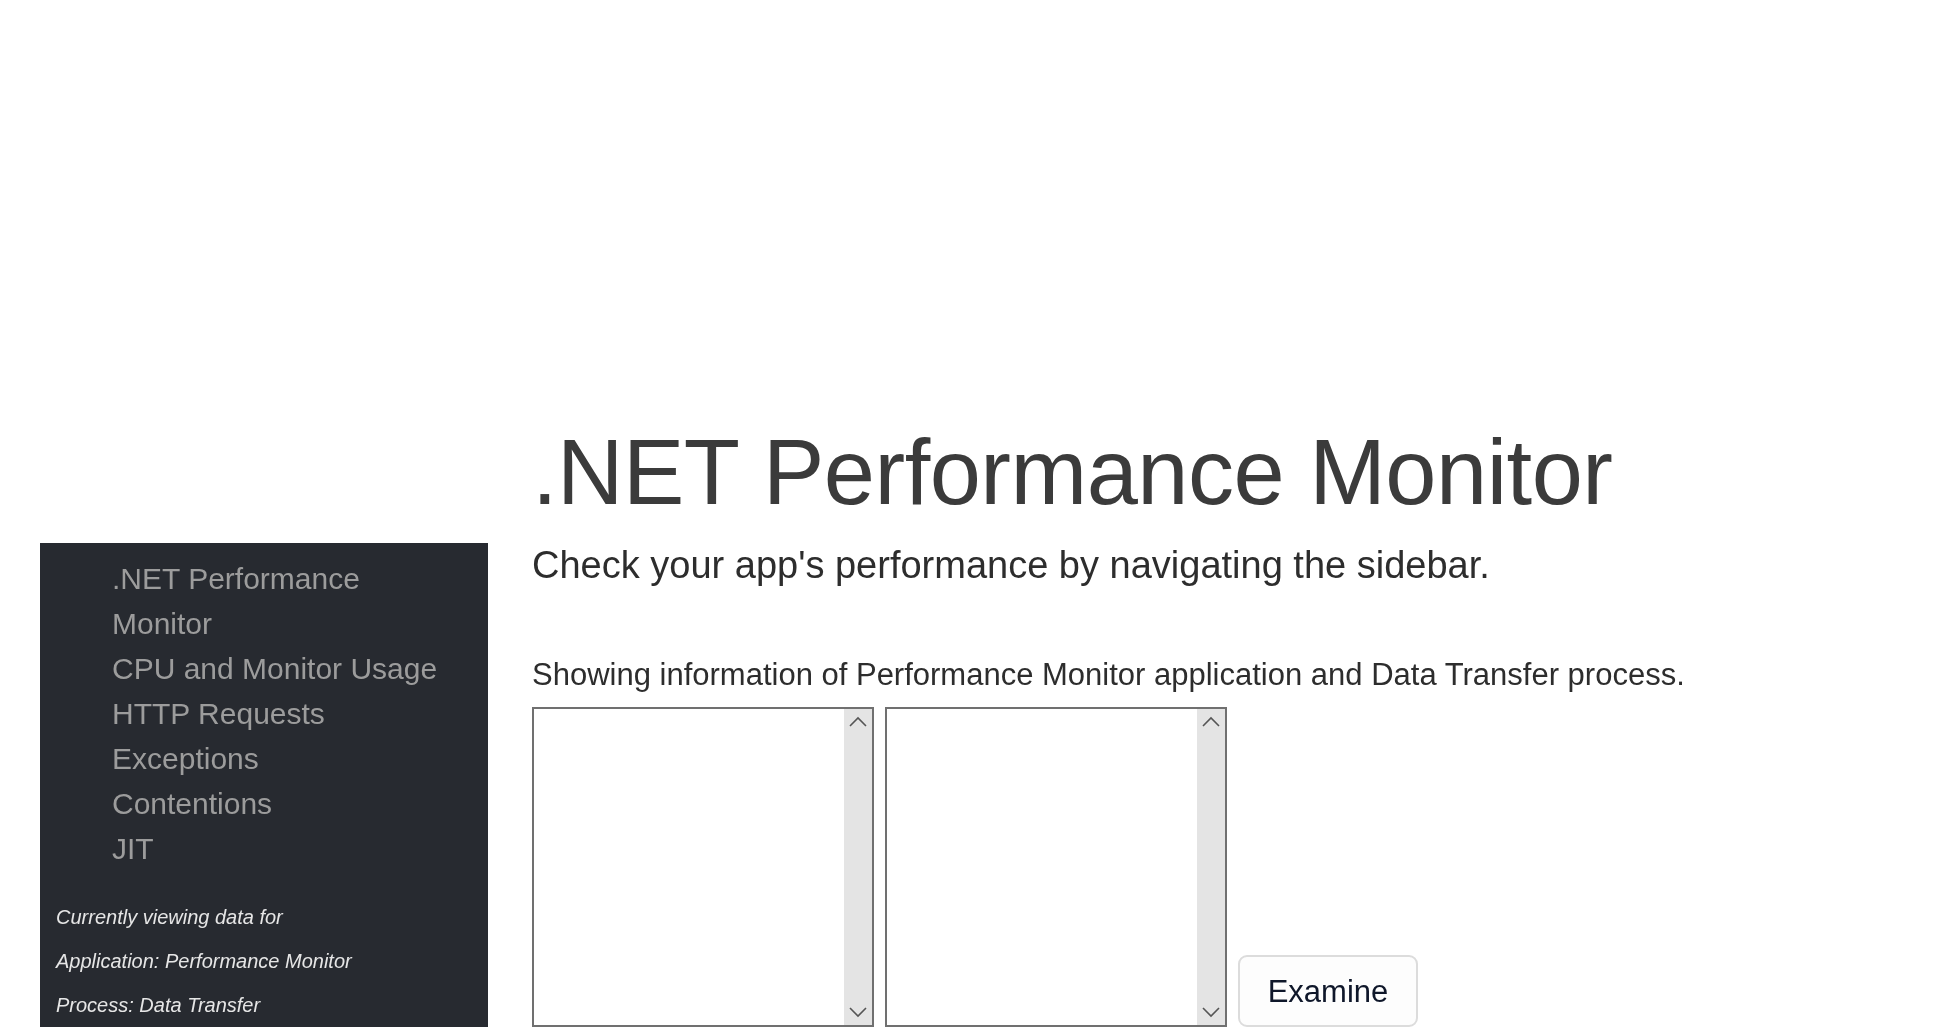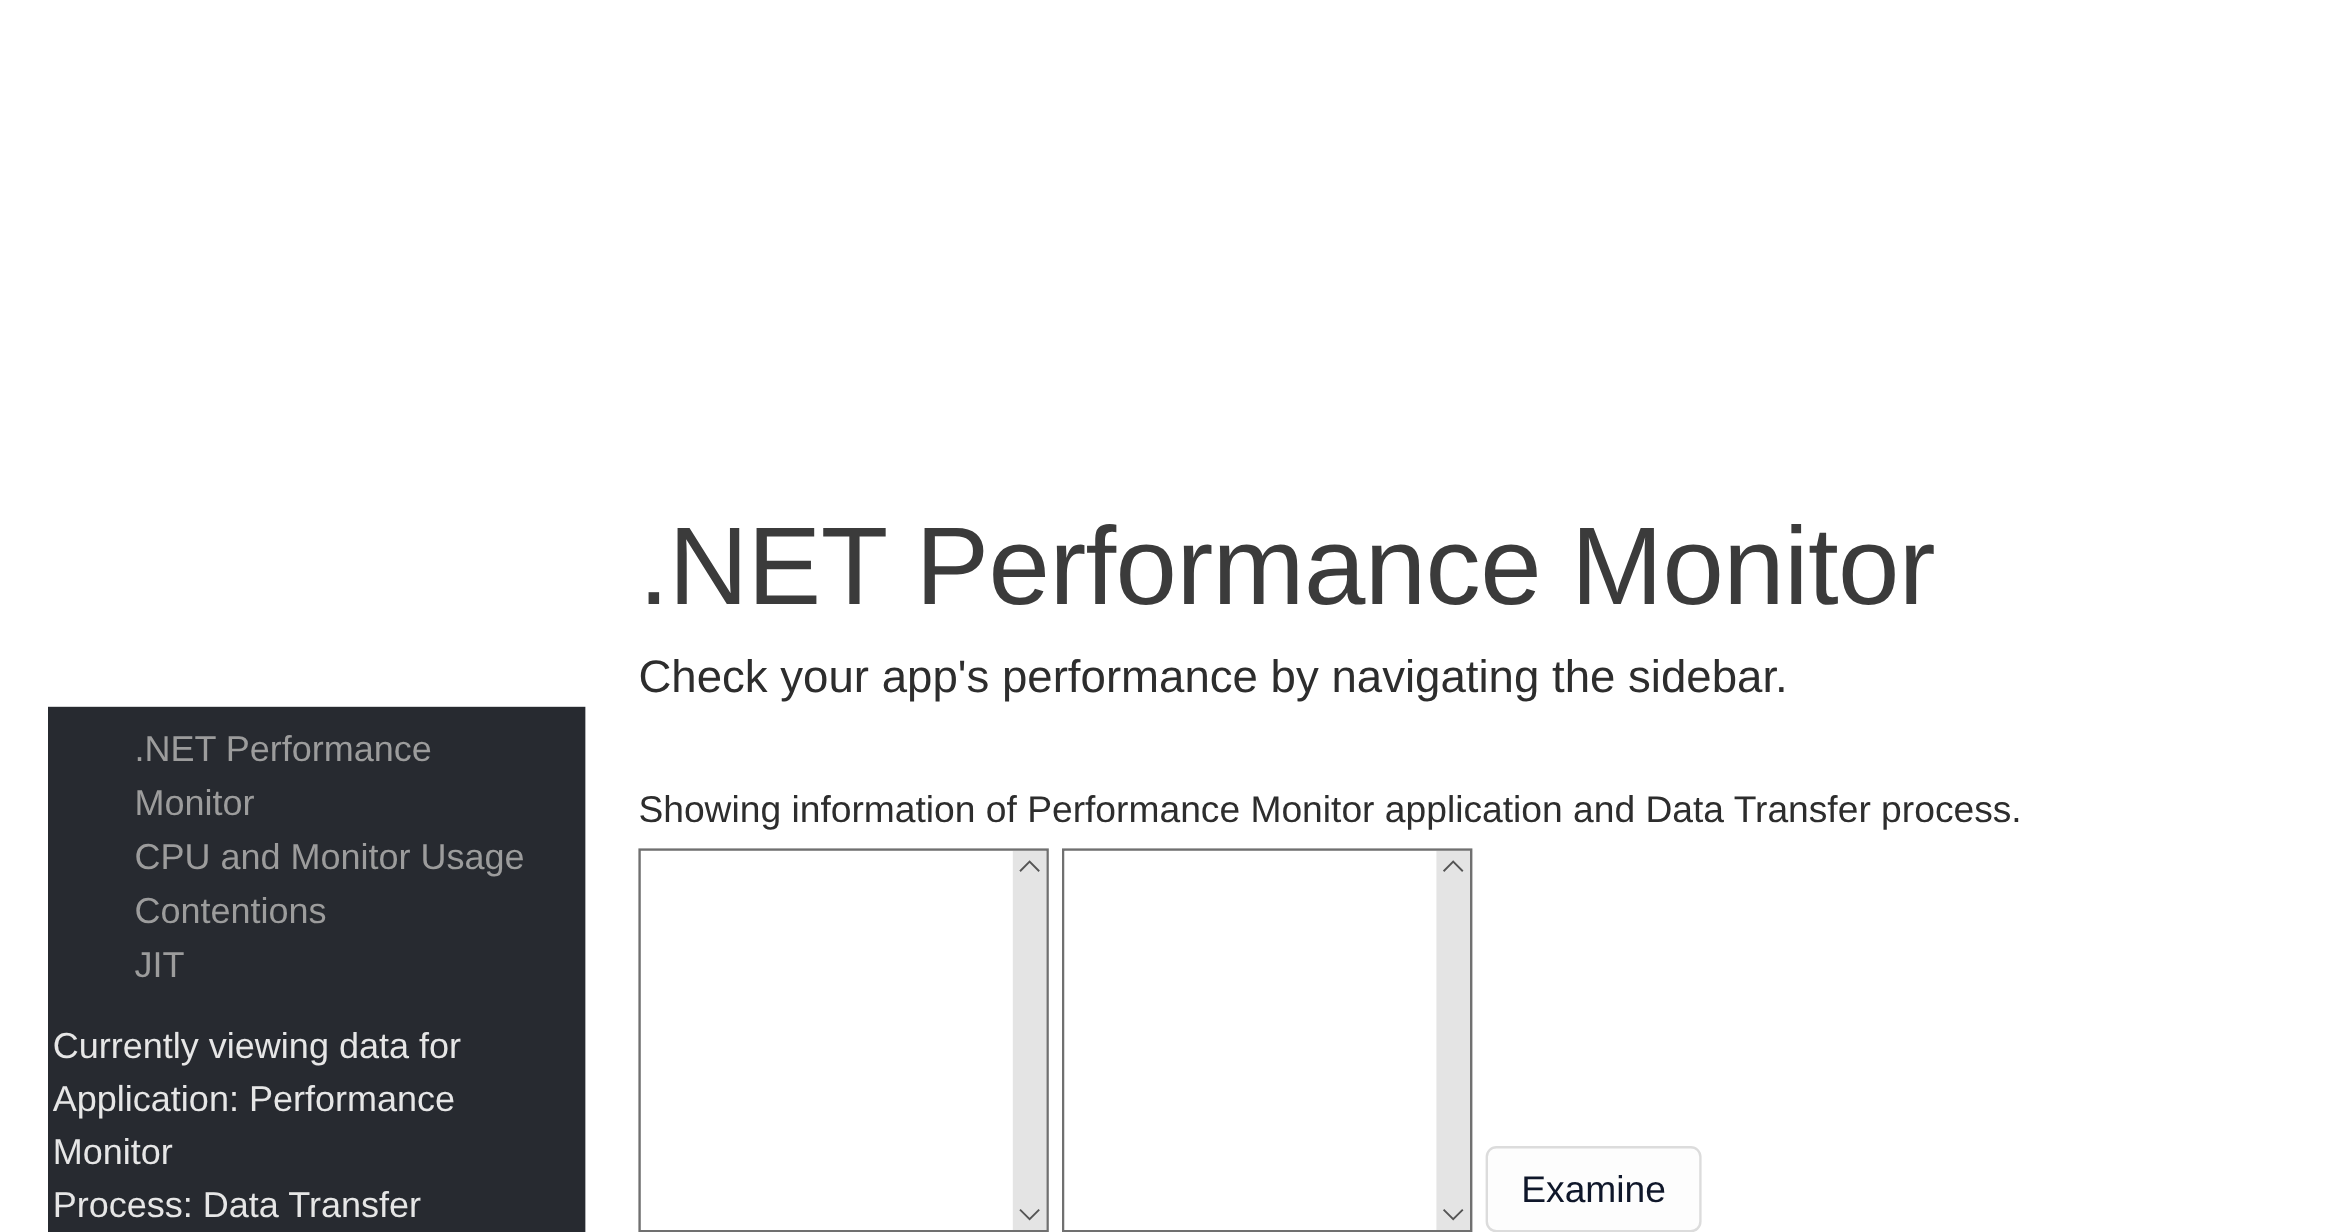--- a/index.html
+++ b/index.html
@@ -55,24 +55,25 @@
     cursor: pointer;
     max-width: 350px;
   }
   .nav-item.brand {
     margin-bottom: 36px;
   }
   .nav-item:last-child { margin-bottom: 0; }
 
   .status-block {
     margin-top: 24px;
-    padding: 0 4px 0 4px;
+    padding: 0 4px 0 16px;
     color: #e6e6e6;
-    font-size: 30px;
+    font-size: 20px;
     line-height: 44px;
+    font-style: italic;
   }
   .status-line { display: block; }
 
   
   .main {
     flex: 1 1 auto;
     background: #ffffff;
     padding: 0 0 0 44px;
     position: relative;
   }
@@ -162,20 +163,26 @@
   <nav class="sidebar">
 
     <ul class="nav-list">
       <li>
         <a class="nav-item brand" href="#">.NET Performance Monitor</a>
       </li>
       <li>
         <a class="nav-item" href="#">CPU and Monitor Usage</a>
       </li>
       <li>
+        <a class="nav-item" href="#">HTTP Requests</a>
+      </li>
+      <li>
+        <a class="nav-item" href="#">Exceptions</a>
+      </li>
+      <li>
         <a class="nav-item" href="#">Contentions</a>
       </li>
       <li>
         <a class="nav-item" href="#">JIT</a>
       </li>
     </ul>
 
     <div class="status-block">
       <span class="status-line">Currently viewing data for</span>
       <span class="status-line">Application: Performance Monitor</span>

